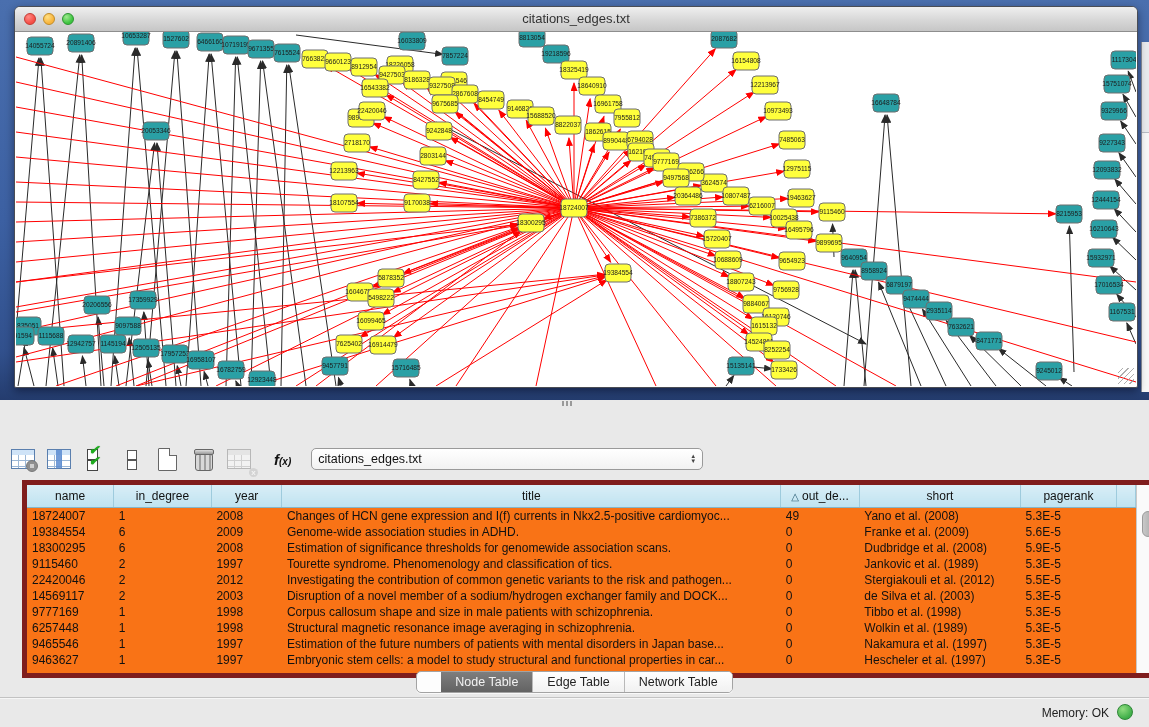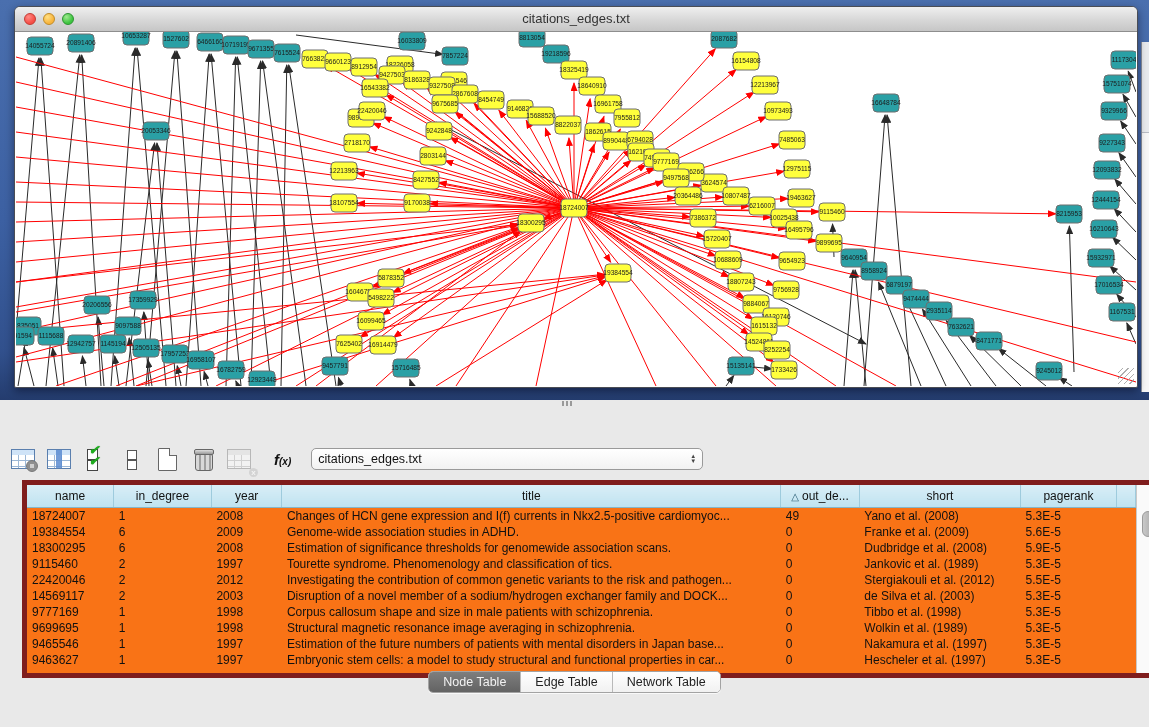--- a/index.html
+++ b/index.html
@@ -67,21 +67,21 @@
 
   .viewport{position:absolute;left:22px;top:80px;width:1132px;height:188px;border:5px solid #7f1d1d;background:#f97316;overflow:hidden;}
   table.grid{border-collapse:collapse;table-layout:fixed;width:1109px;font-size:12px;color:#111;}
   table.grid th{height:22px;background:linear-gradient(180deg,#d9eef7,#bfe3f0);border-right:1px solid #9ecbdd;border-bottom:1px solid #84b6c9;font-weight:normal;text-align:center;padding:0 3px;overflow:hidden;white-space:nowrap;}
   table.grid th .sort{color:#2b5d75;font-size:10px;margin-right:3px;}
   table.grid td{height:16px;line-height:16px;padding:0 0 0 5px;overflow:hidden;white-space:nowrap;border:none;}
   .scrollzone{position:absolute;right:0;top:0;width:22px;height:100%;background:#fafafa;border-left:1px solid #c9c9c9;}
   .thumb{position:absolute;left:5px;top:26px;width:10px;height:24px;border-radius:6px;background:linear-gradient(90deg,#c9c9c9,#a8a8a8);border:1px solid #9a9a9a;}
 
   .tabs{position:absolute;left:0;right:0;top:271px;display:flex;justify-content:center;}
-  .seg{display:flex;border:1px solid #a3a3a3;border-radius:5px;overflow:hidden;background:#fdfdfd;box-shadow:0 1px 0 rgba(255,255,255,.7);}
+  .seg{display:flex;border:1px solid #a3a3a3;border-radius:5px;overflow:hidden;background:#fdfdfd;box-shadow:0 1px 0 rgba(255,255,255,.7);padding-left:24px;}
   .seg .tab{padding:3px 14px;font-size:12.5px;color:#222;border-right:1px solid #b9b9b9;background:linear-gradient(180deg,#ffffff,#f1f1f1);}
   .seg .tab:last-child{border-right:none;}
   .seg .tab.sel{background:linear-gradient(180deg,#7e7e7e,#636363);color:#f2f2f2;}
 
   .statusbar{position:absolute;left:0;right:0;bottom:0;height:29px;border-top:1px solid #c2c2c2;box-shadow:inset 0 1px 0 #f6f6f6;}
   .mem{position:absolute;right:40px;top:8px;font-size:12px;color:#222;}
   .dot{position:absolute;right:16px;top:6px;width:14px;height:14px;border-radius:50%;background:radial-gradient(circle at 35% 30%,#8fdc7e,#3fae49 70%);border:1px solid #2f8637;}
 </style>
 </head>
 <body>
@@ -914,21 +914,21 @@
             <td>9777169</td>
             <td>1</td>
             <td>1998</td>
             <td>Corpus callosum shape and size in male patients with schizophrenia.</td>
             <td>0</td>
             <td>Tibbo et al. (1998)</td>
             <td>5.3E-5</td>
             <td></td>
           </tr>
           <tr>
-            <td>9699695</td>
+            <td>6257448</td>
             <td>1</td>
             <td>1998</td>
             <td>Structural magnetic resonance image averaging in schizophrenia.</td>
             <td>0</td>
             <td>Wolkin et al. (1989)</td>
             <td>5.3E-5</td>
             <td></td>
           </tr>
           <tr>
             <td>9465546</td>
@@ -958,13 +958,17 @@
   </div>
 
   <div class="tabs">
       <div class="seg" id="seg">
         <span class="tab sel">Node Table</span>
         <span class="tab">Edge Table</span>
         <span class="tab">Network Table</span>
       </div>
     </div>
 
+  <div class="statusbar">
+    <span class="mem">Memory: OK</span>
+    <span class="dot"></span>
+  </div>
 </div>
 
 </body></html>

